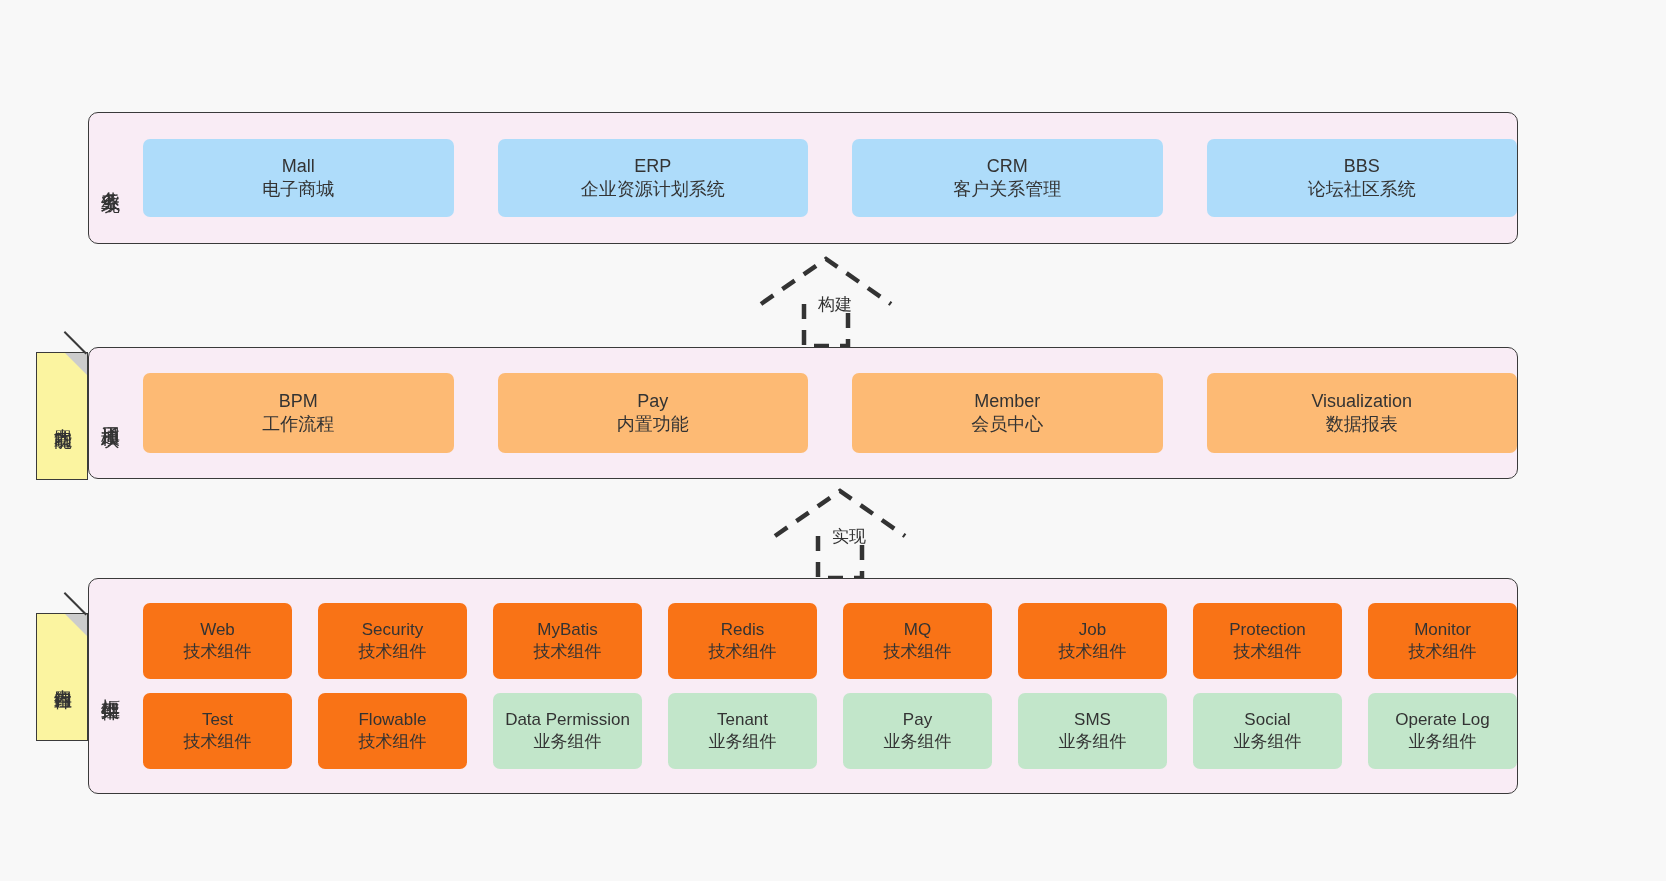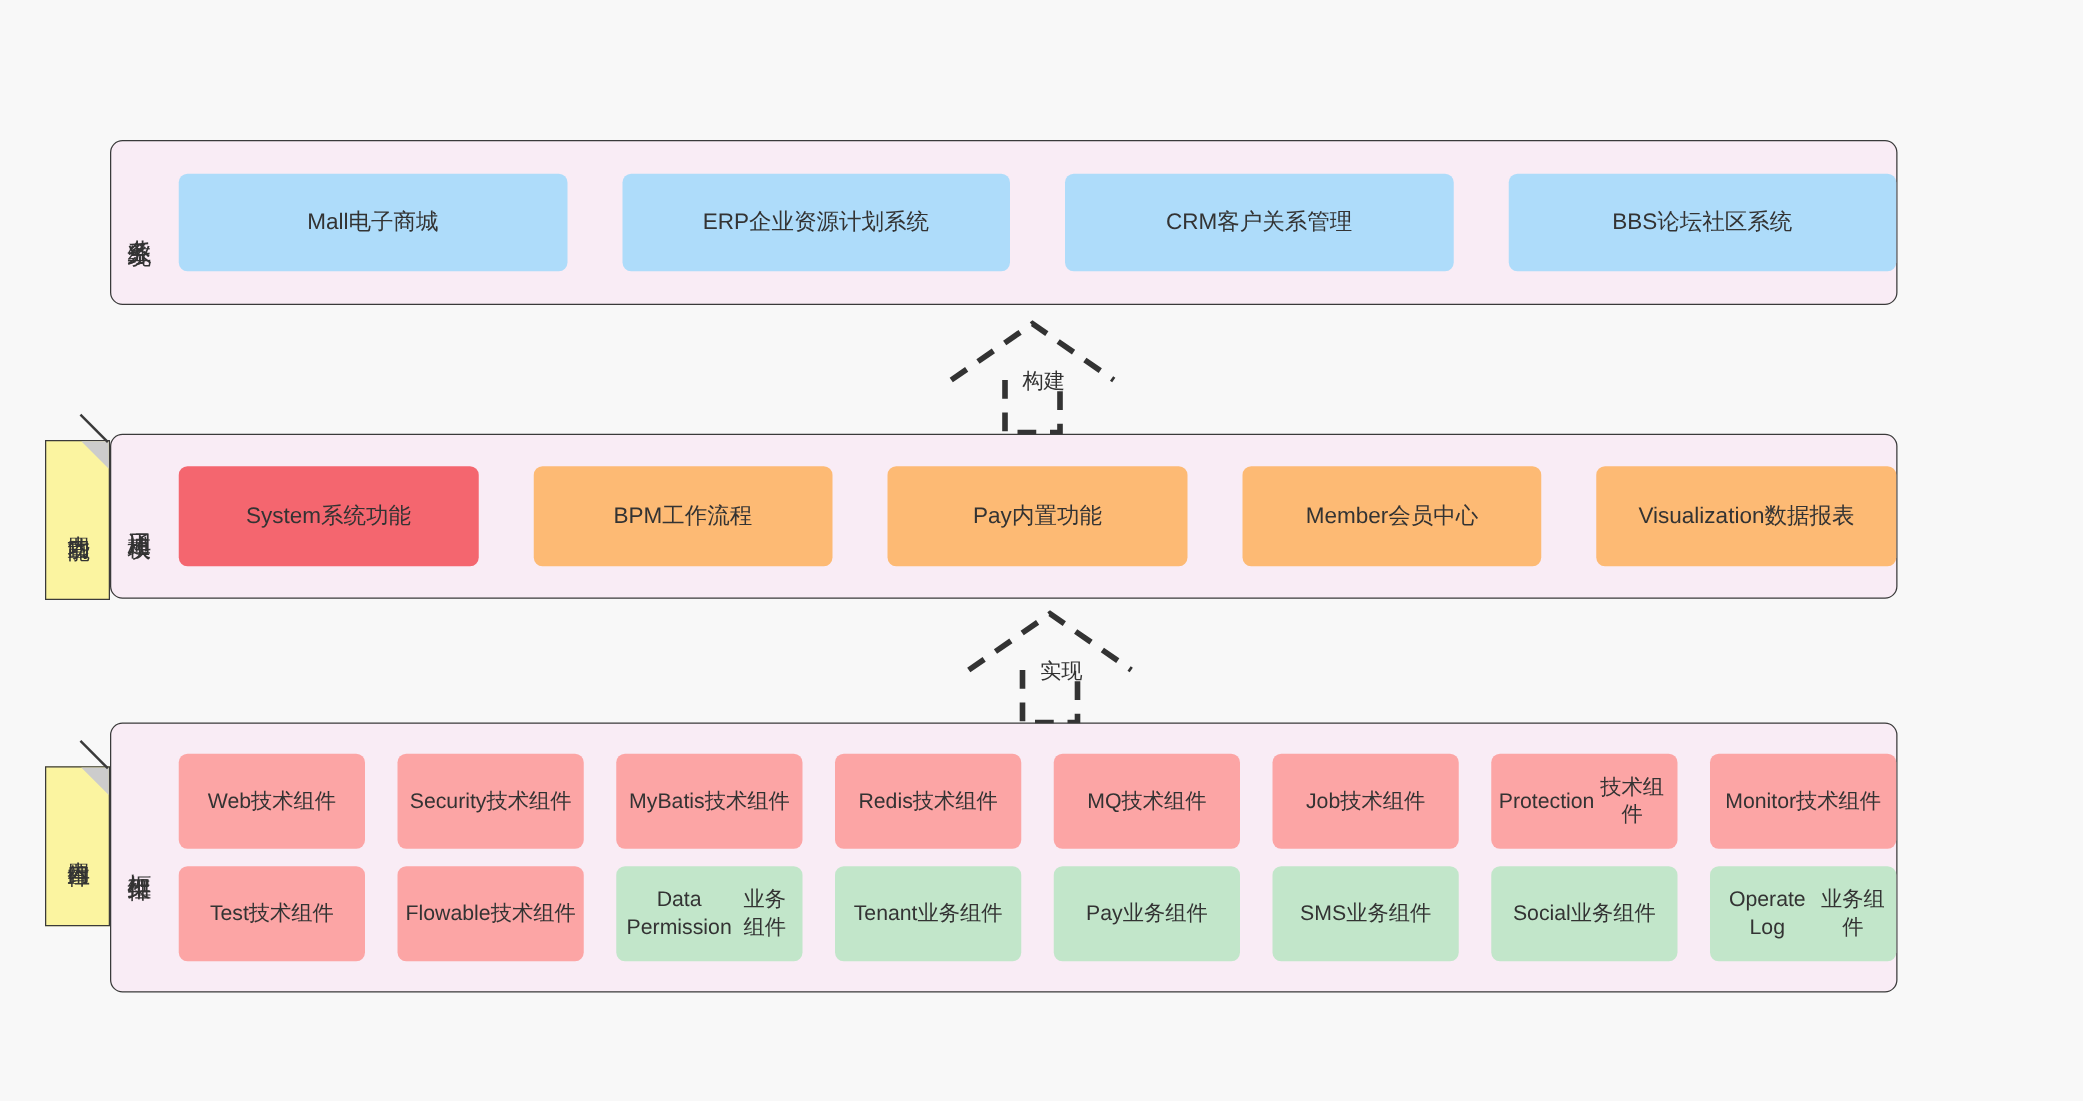--- a/index.html
+++ b/index.html
@@ -63,38 +63,38 @@
     flex-direction: row;
     align-items: stretch;
     gap: 22px;
   }
 
   
   .card {
     flex: 1 1 0;
     border-radius: 7px;
     display: flex;
-    flex-direction: row;
+    flex-direction: column;
     align-items: center;
     justify-content: center;
     text-align: center;
     font-size: 18px;
     line-height: 1.28;
     color: #333333;
     padding: 4px 6px;
     box-sizing: border-box;
     user-select: none;
   }
   .card .l1 { display: block; }
   .card .l2 { display: block; }
 
   .c-blue      { background: #aedcfa; }
   .c-red       { background: #f4666f; }
   .c-pink      { background: #fdba74; }
-  .c-green     { background: #fca5a5; }
+  .c-green     { background: #f97316; }
   .c-lightgreen{ background: #c2e6ca; }
 
   
   #layer-business {
     left: 88px;  top: 112px;  width: 1430px; height: 132px;
   }
   #layer-business .layer-body { padding-right: 0px; }
   #layer-business .card-row { height: 78px; gap: 44px; padding-left: 10px; }
 
   
@@ -198,24 +198,20 @@
       <path d="M 5 48 L 70 3 L 135 48" fill="none" stroke="#333333" stroke-width="4.5" stroke-dasharray="15,11" stroke-linecap="butt"></path>
       <path d="M 48 48 L 48 90 L 92 90 L 92 48" fill="none" stroke="#333333" stroke-width="4.5" stroke-dasharray="15,11" stroke-linecap="butt"></path>
     </svg>
     <span class="conn-label">构建</span>
   </div>
 
   <div class="layer" id="layer-common">
     <div class="layer-label">通用模块</div>
     <div class="layer-body">
       <div class="card-row">
-        <div class="card c-red">
-          <span class="l1">System</span>
-          <span class="l2">系统功能</span>
-        </div>
         <div class="card c-pink">
           <span class="l1">BPM</span>
           <span class="l2">工作流程</span>
         </div>
         <div class="card c-pink">
           <span class="l1">Pay</span>
           <span class="l2">内置功能</span>
         </div>
         <div class="card c-pink">
           <span class="l1">Member</span>

